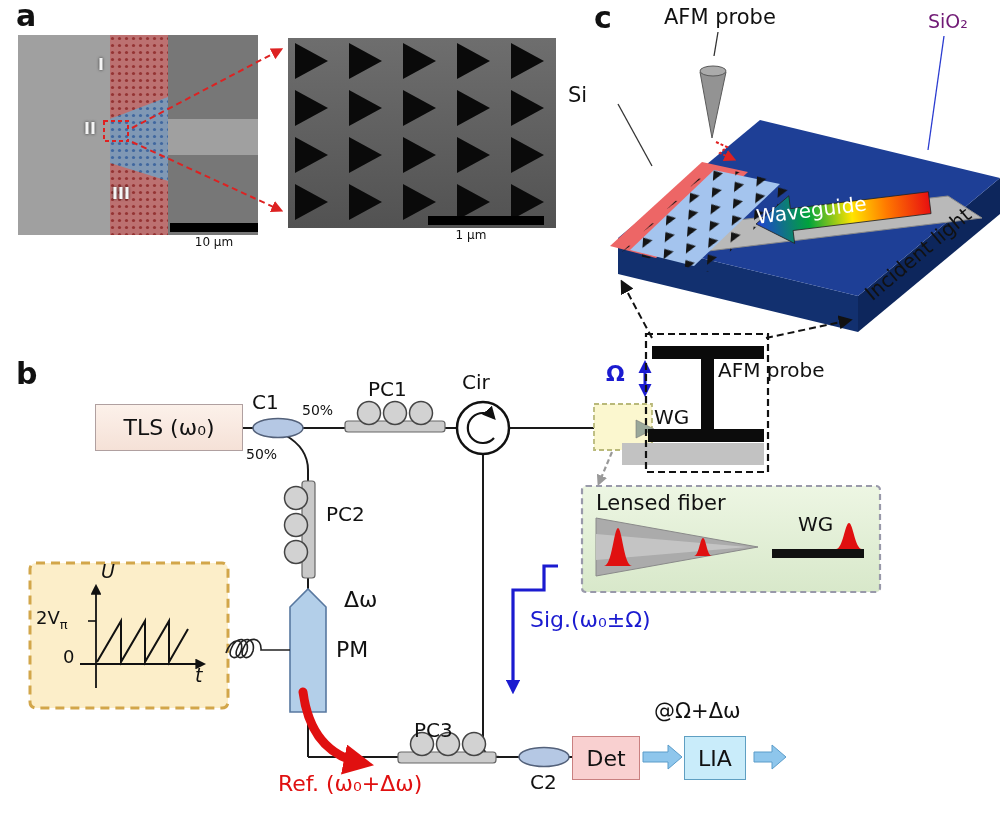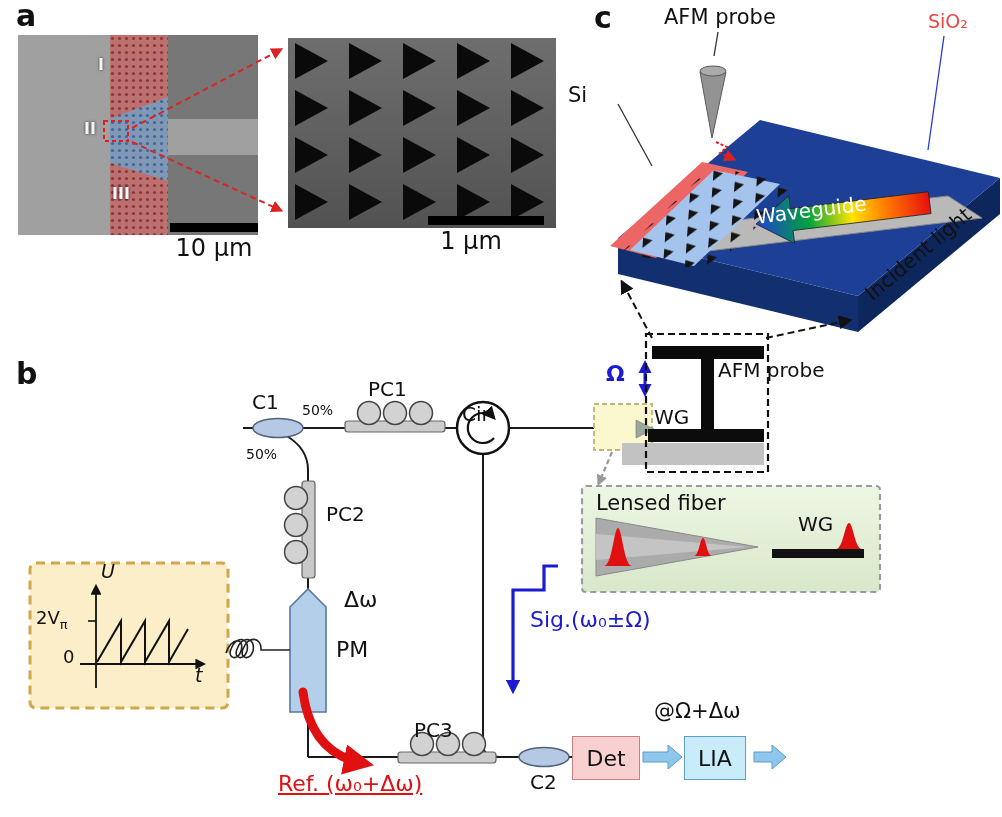--- a/index.html
+++ b/index.html
@@ -2,24 +2,24 @@
 <html><head>
 <meta charset="utf-8">
 <style>
   html,body{margin:0;padding:0;background:#ffffff;}
   .fig{position:relative;width:1002px;height:817px;background:#fff;overflow:hidden;
        font-family:"DejaVu Sans",sans-serif;color:#111;}
   .fig svg{position:absolute;left:0;top:0;}
   .lbl{position:absolute;white-space:nowrap;line-height:1.05;}
   .panel-letter{font-size:30px;font-weight:bold;}
   .roman{font-size:16px;font-weight:bold;color:#f5f5f5;text-shadow:0 0 3px rgba(0,0,0,.75);}
-  .scale{font-size:24px;text-align:center;}
+  .scale{font-size:12px;text-align:center;}
   .t21{font-size:21px;} .t20{font-size:20px;} .t22{font-size:22px;}
   .t19{font-size:19px;} .t18{font-size:18px;} .t14{font-size:14px;}
-  .blue{color:#1b1bd0;} .red{color:#e01010;text-decoration:underline;} .navyblue{color:#ef4444;}
+  .blue{color:#1b1bd0;} .red{color:#e01010;} .navyblue{color:#701a75;}
   .white{color:#fff;}
   .it{font-style:italic;}
   .bold{font-weight:bold;}
   .box{position:absolute;display:flex;align-items:center;justify-content:center;
        font-size:22px;box-sizing:border-box;}
   .tls-box{left:95px;top:404px;width:148px;height:47px;border:1.5px solid #b0a0a0;
        background:linear-gradient(#fcf1ea,#f5e1d7);}
   .det-box{left:572px;top:736px;width:68px;height:44px;border:1.5px solid #c98080;
        background:#f9d0d0;}
   .lia-box{left:684px;top:736px;width:62px;height:44px;border:1.5px solid #5f9fc2;
@@ -240,25 +240,28 @@
 <div class="lbl roman" style="left:92px;top:186px;padding-left:20px;">III</div>
 <div class="lbl scale" style="left:170px;top:236px;width:88px;">10 µm</div>
 <div class="lbl scale" style="left:413px;top:229px;width:116px;">1 µm</div>
 
 <div class="lbl t21" style="left:664px;top:6px;">AFM probe</div>
 <div class="lbl t19 navyblue" style="left:928px;top:12px;">SiO₂</div>
 <div class="lbl t21" style="left:568px;top:84px;">Si</div>
 <div class="lbl t20 white" style="left:756px;top:200px;transform:rotate(-7deg);">Waveguide</div>
 <div class="lbl t20" style="left:868px;top:286px;transform:rotate(-40deg);transform-origin:left center;">Incident light</div>
 
+<div class="box tls-box">
+      <span>TLS (ω₀)</span>
+    </div>
 <div class="lbl t20" style="left:252px;top:392px;">C1</div>
 <div class="lbl t14" style="left:302px;top:403px;">50%</div>
 <div class="lbl t14" style="left:246px;top:447px;">50%</div>
 <div class="lbl t20" style="left:368px;top:379px;">PC1</div>
-<div class="lbl t20" style="left:462px;top:372px;margin-top:32px;">Cir</div>
+<div class="lbl t20" style="left:462px;top:372px;">Cir</div>
 <div class="lbl t22 blue bold" style="left:606px;top:362px;">Ω</div>
 <div class="lbl t20" style="left:718px;top:360px;">AFM probe</div>
 <div class="lbl t20" style="left:654px;top:407px;">WG</div>
 <div class="lbl t20" style="left:326px;top:504px;">PC2</div>
 <div class="lbl t22" style="left:336px;top:638px;">PM</div>
 <div class="lbl t22" style="left:344px;top:588px;">Δω</div>
 
 <div class="lbl t19 it" style="left:101px;top:562px;">U</div>
 <div class="lbl t18" style="left:36px;top:609px;"><span>2V</span><sub>π</sub></div>
 <div class="lbl t18" style="left:63px;top:648px;">0</div>

